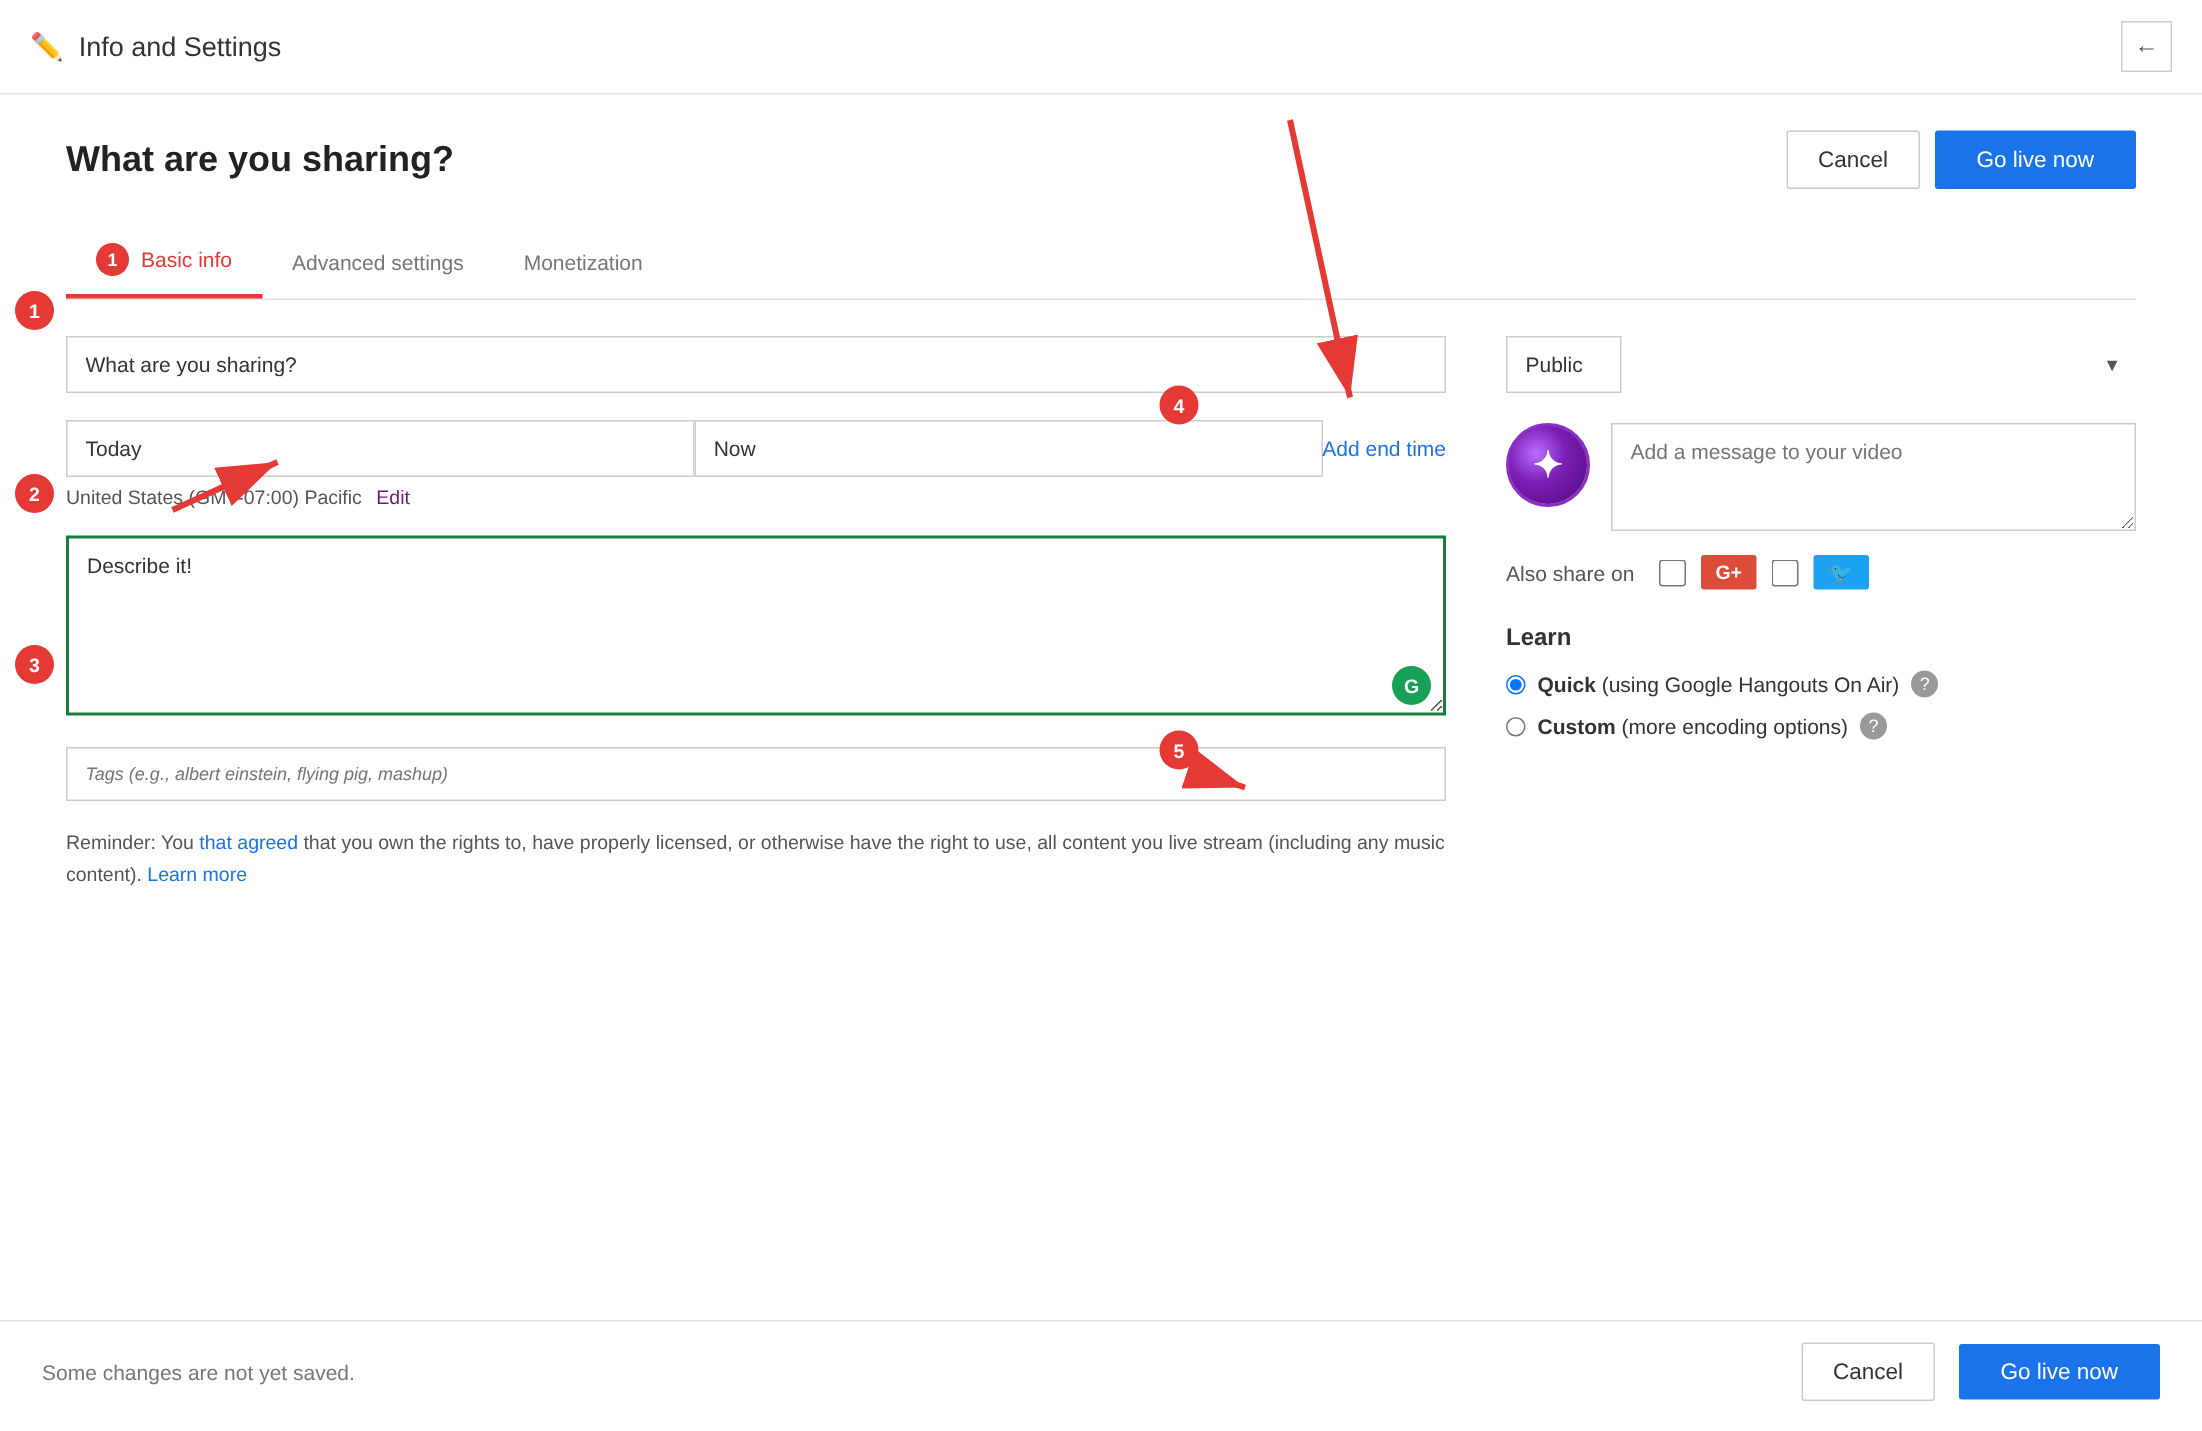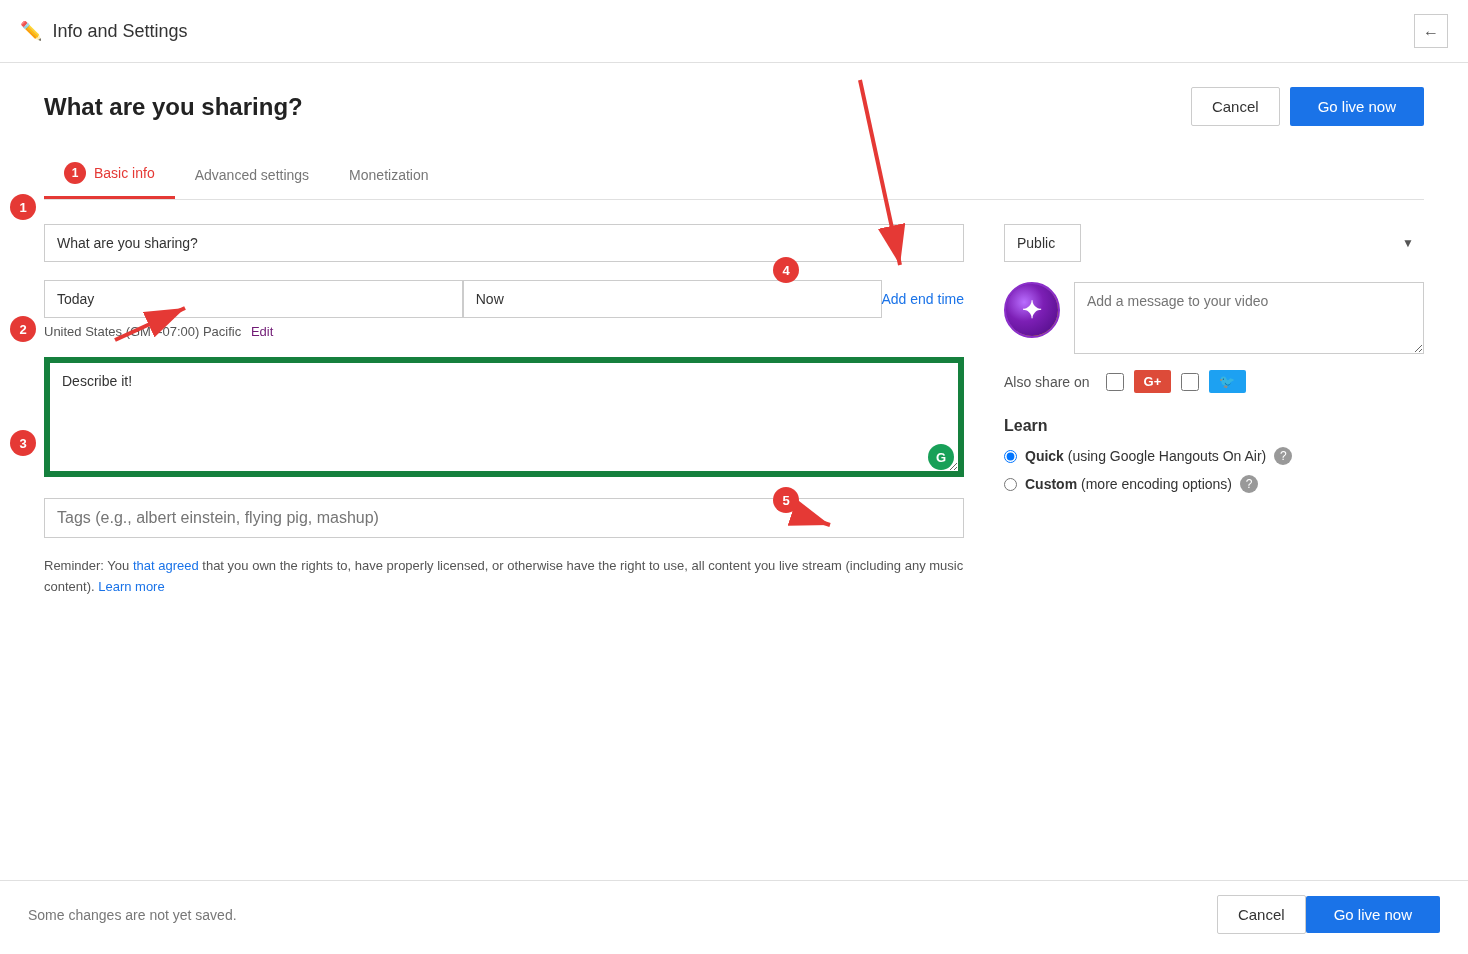--- a/index.html
+++ b/index.html
@@ -59,34 +59,34 @@
 
     .date-time-row { display: flex; align-items: center; margin-bottom: 6px; }
     .date-input { flex: 1; }
     .time-input { flex: 1; }
     .add-end-time { color: #1a73e8; cursor: pointer; font-size: 14px; text-decoration: none; white-space: nowrap; }
     .timezone-text { font-size: 13px; color: #555; }
     .timezone-edit { color: #701a75; cursor: pointer; margin-left: 6px; }
 
     .textarea-wrapper { position: relative; }
     .textarea-field {
-      width: 100%; padding: 10px 12px; border: 6px solid #15803d;
+      width: 100%; padding: 10px 12px; border: 2px solid #15803d;
       font-size: 14px; color: #333; resize: vertical; min-height: 120px;
       outline: none; font-family: Arial, sans-serif;
     }
     .grammarly-icon {
       position: absolute; bottom: 10px; right: 10px;
       width: 26px; height: 26px; background: #18a058; border-radius: 50%;
       display: flex; align-items: center; justify-content: center;
       color: #fff; font-size: 13px; font-weight: bold;
     }
 
     .tags-input {
       width: 100%; padding: 10px 12px; border: 1px solid #ccc;
-      font-size: 16px; color: #999; outline: none;
+      font-size: 12px; color: #999; outline: none; font-style: italic;
     }
 
     .reminder-text { font-size: 13px; color: #555; margin-top: 16px; line-height: 1.6; }
     .reminder-text a { color: #1a73e8; text-decoration: none; }
 
     
     .visibility-row { display: flex; align-items: center; gap: 12px; margin-bottom: 20px; }
     .visibility-select {
       flex: 1; padding: 10px 12px; border: 1px solid #ccc;
       font-size: 14px; color: #333; appearance: none; background: #fff;
@@ -139,20 +139,21 @@
     .help-icon {
       width: 18px; height: 18px; border-radius: 50%; background: #999;
       color: #fff; font-size: 12px; display: flex; align-items: center;
       justify-content: center; cursor: pointer;
     }
 
     .footer-bar {
       position: fixed; bottom: 0; left: 0; right: 0;
       display: flex; align-items: center; justify-content: flex-end;
       padding: 14px 28px; border-top: 1px solid #e0e0e0; background: #fff;
+      gap: 16px;
     }
     .footer-saved-text { font-size: 14px; color: #777; margin-right: auto; }
 
     .page-wrapper { position: relative; min-height: 900px; }
 
     
     .ann-circle {
       position: absolute; width: 26px; height: 26px; border-radius: 50%;
       background: #e53935; color: #fff; font-size: 13px; font-weight: bold;
       display: flex; align-items: center; justify-content: center; z-index: 50;

